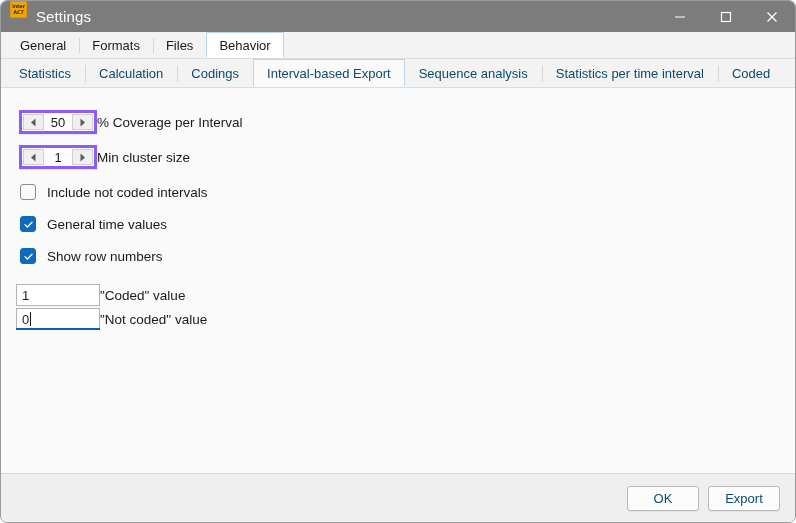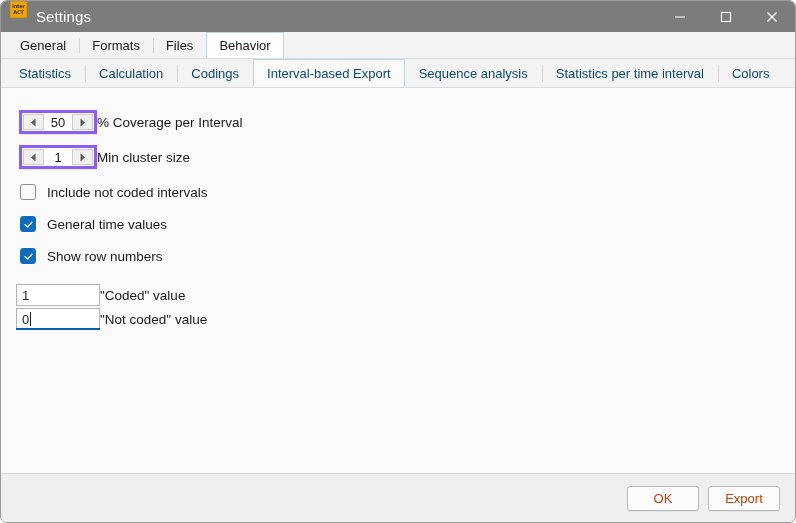--- a/index.html
+++ b/index.html
@@ -298,21 +298,21 @@
     box-sizing: border-box;
   }
   .btn {
     width: 72px;
     height: 25px;
     box-sizing: border-box;
     background: #fcfcfc;
     border: 1px solid #b9b9b9;
     border-radius: 3px;
     font-size: 13px;
-    color: #c2410c;
+    color: #0c4a6e;
     display: flex;
     align-items: center;
     justify-content: center;
     margin-left: 9px;
     box-shadow: 0 1px 1px rgba(0,0,0,0.05);
   }
 </style>
 </head>
 <body>
 
@@ -373,21 +373,21 @@
     <div class="tab2 selected">
         <span>Interval-based Export</span>
       </div>
     <div class="tab2">
         <span>Sequence analysis</span>
       </div>
     <div class="tab2">
         <span>Statistics per time interval</span>
       </div>
     <div class="tab2">
-        <span>Colors</span>
+        <span>Coded</span>
       </div>
   </div>
 
   <div class="content">
 
     <div class="row" style="top:22px;">
       <div class="spinner">
         <div class="spin-btn">
           <svg class="tri" width="7" height="9" viewBox="0 0 7 9">
             <polygon points="5.5,0.5 5.5,8.5 1,4.5" fill="#5c5c5c"></polygon>

